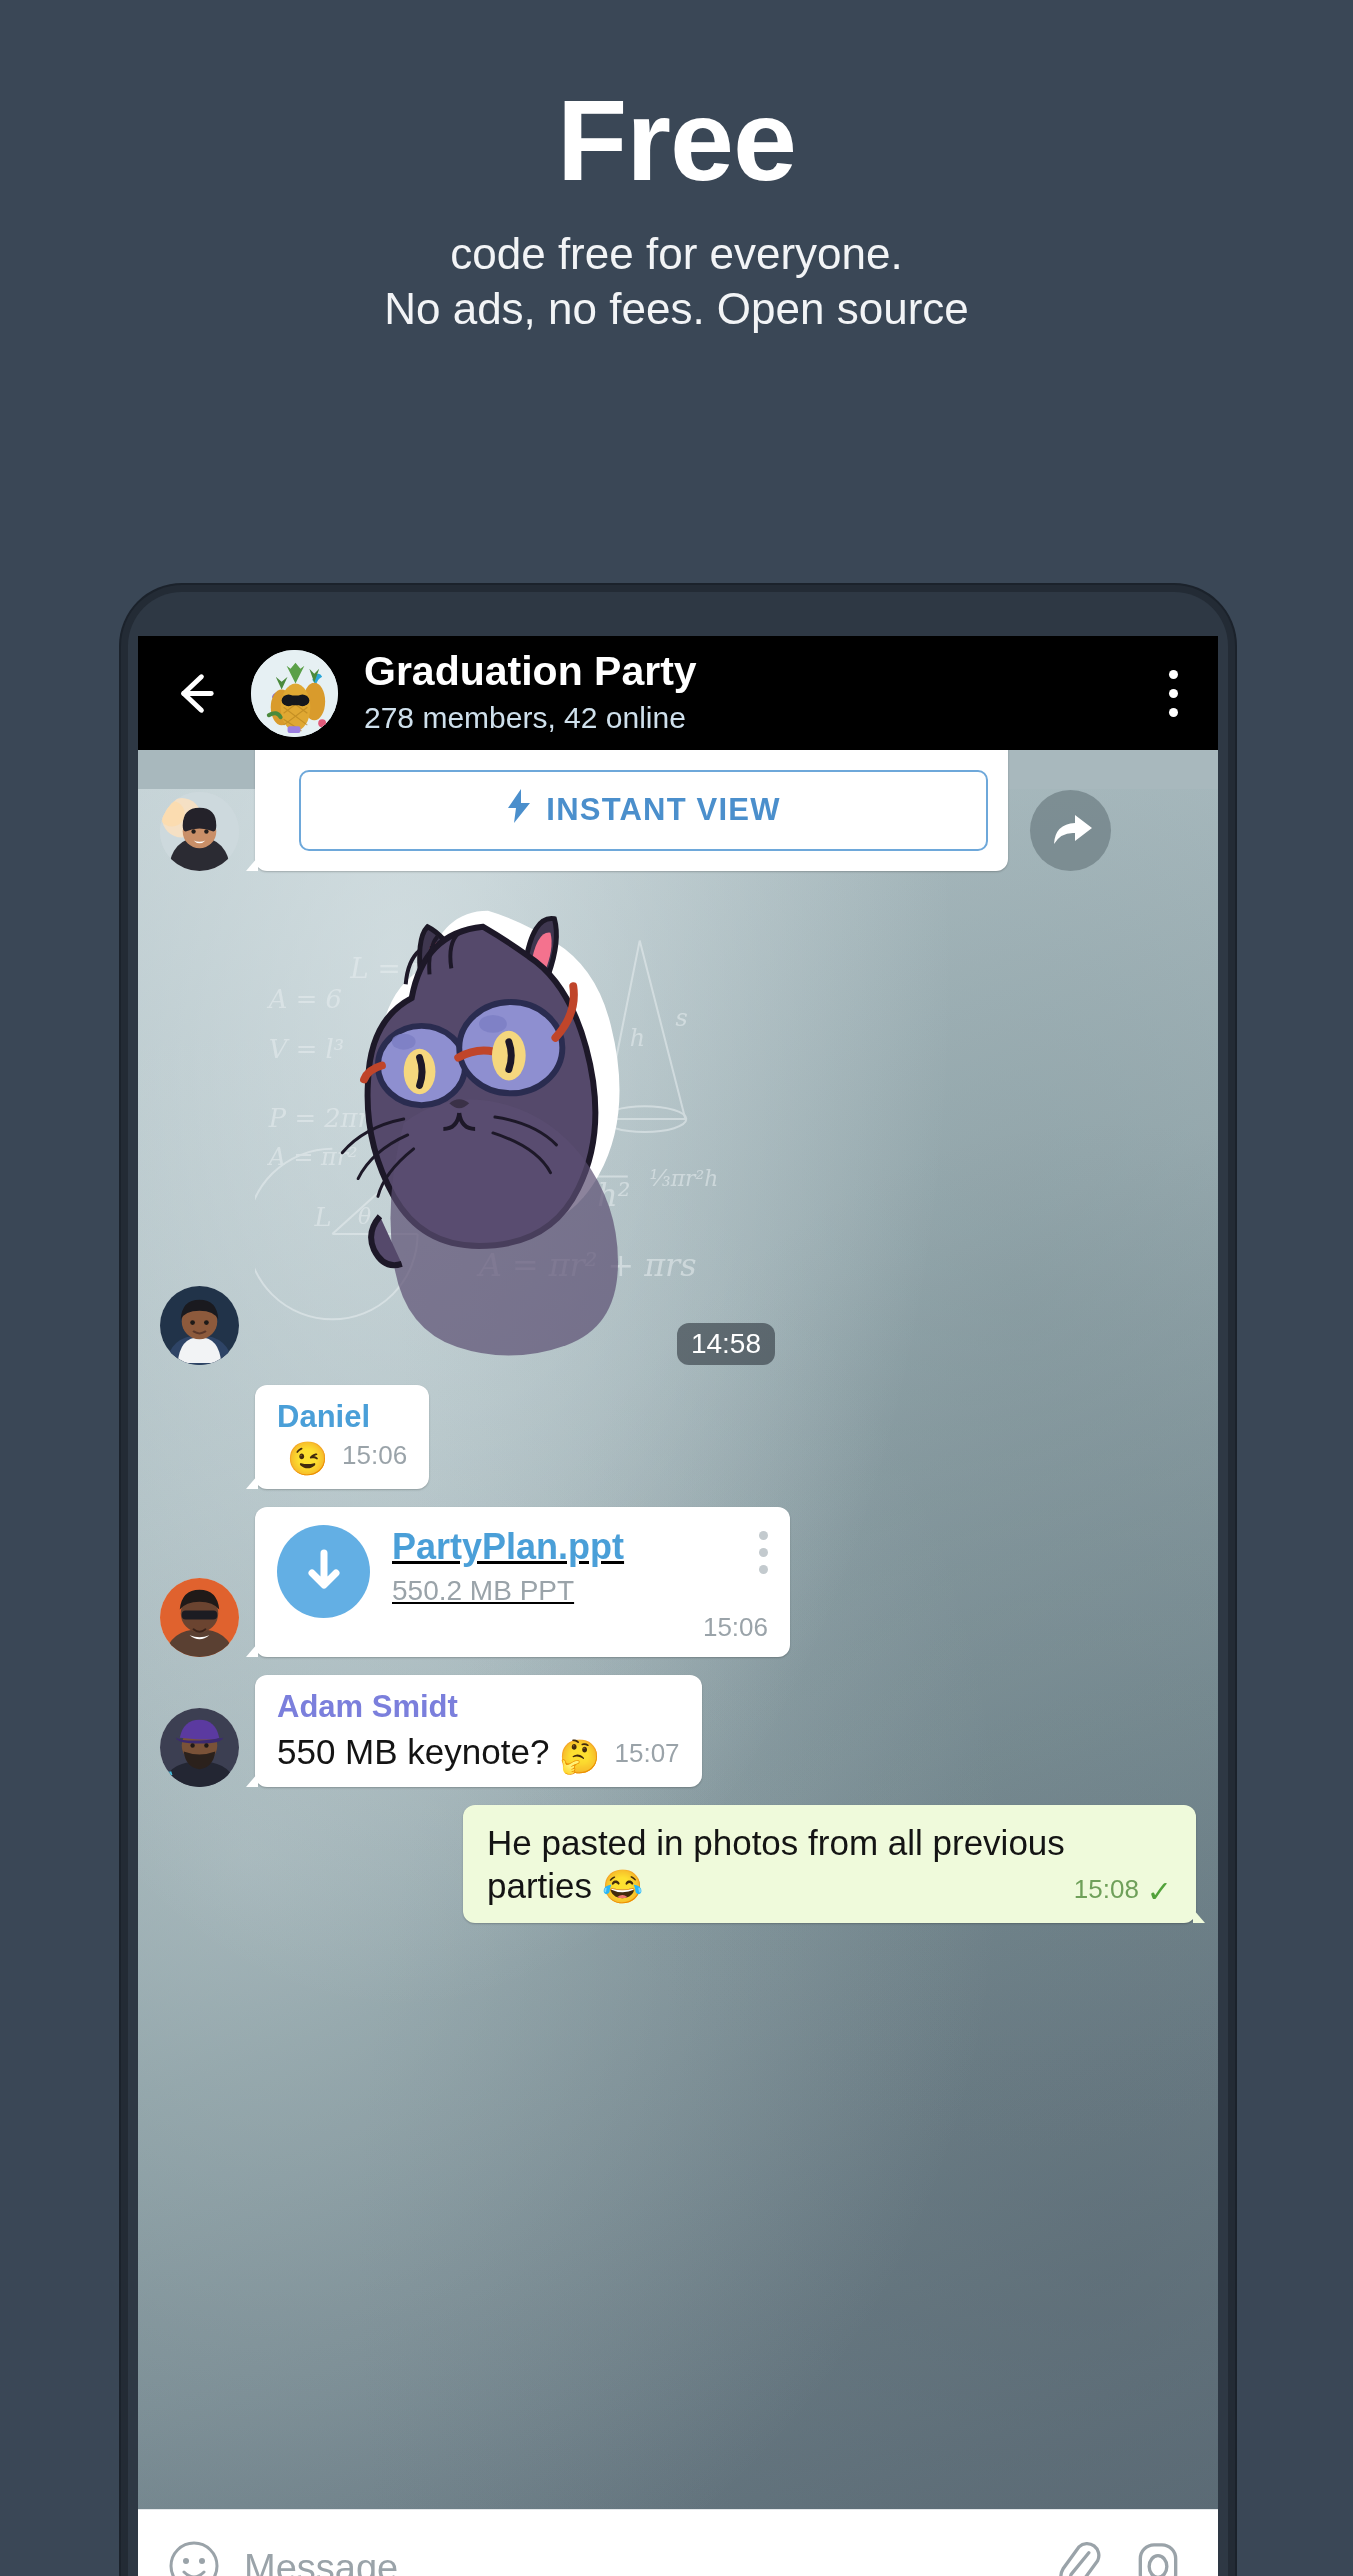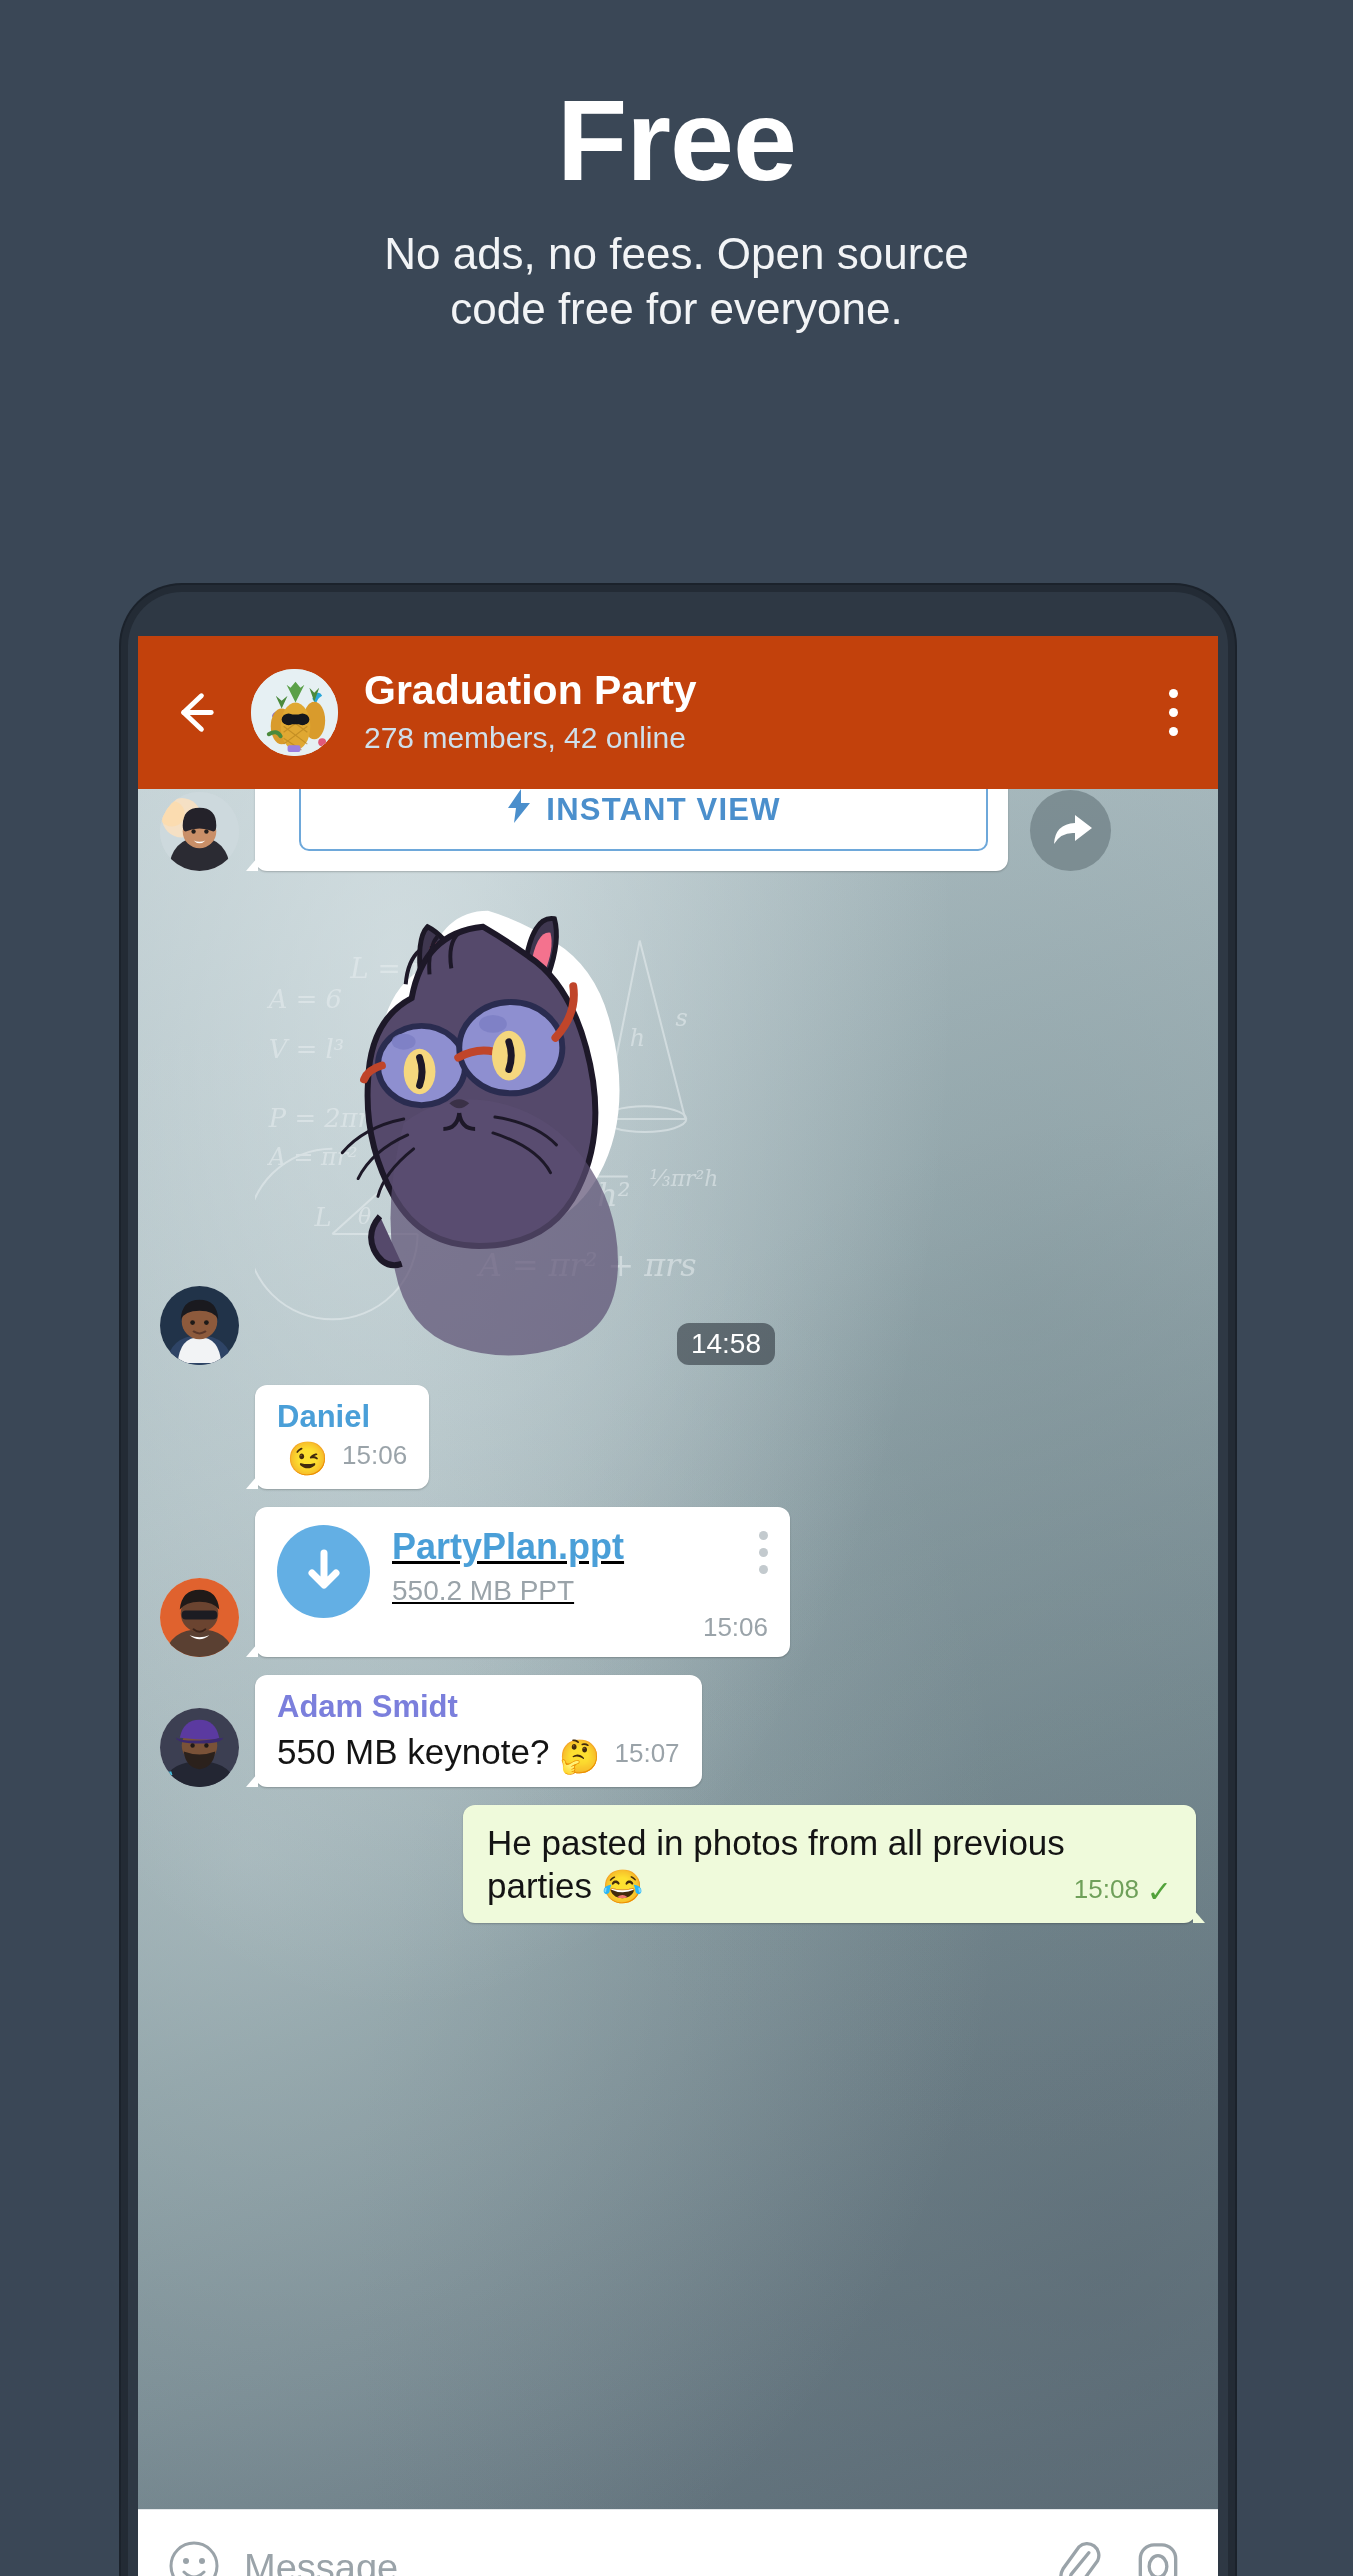--- a/index.html
+++ b/index.html
@@ -57,22 +57,22 @@
 
   .screen {
     position:absolute;
     left:10px; top:44px; right:10px; bottom:0;
     background:#a8b8bd;
     overflow:hidden;
   }
 
   
   .chat-header {
-    height:153px;
-    background:#c2410c;
+    height:114px;
+    background:#000000;
     display:flex;
     align-items:center;
     padding:0 34px 0 26px;
     position:relative;
     z-index:5;
   }
   .back-arrow { width:61px; height:61px; flex:0 0 auto; }
   .grp-avatar {
     width:87px; height:87px; border-radius:50%;
     margin-left:26px; flex:0 0 auto;
@@ -223,22 +223,22 @@
     color:#9aa3a9; font-size:38px;
   }
   .ib-icon { flex:0 0 auto; margin-left:28px; }
 </style>
 </head>
 <body>
 
 <div class="promo">
   <div class="promo-title">Free</div>
   <div class="promo-sub">
+    <div>code free for everyone.</div>
     <div>No ads, no fees. Open source</div>
-    <div>code free for everyone.</div>
   </div>
 </div>
 
 <div class="phone">
   <div class="btn-side btn-s1"></div>
   <div class="btn-side btn-s2"></div>
   <div class="btn-side btn-s3"></div>
   <div class="btn-side-r"></div>
 
   <div class="screen">

